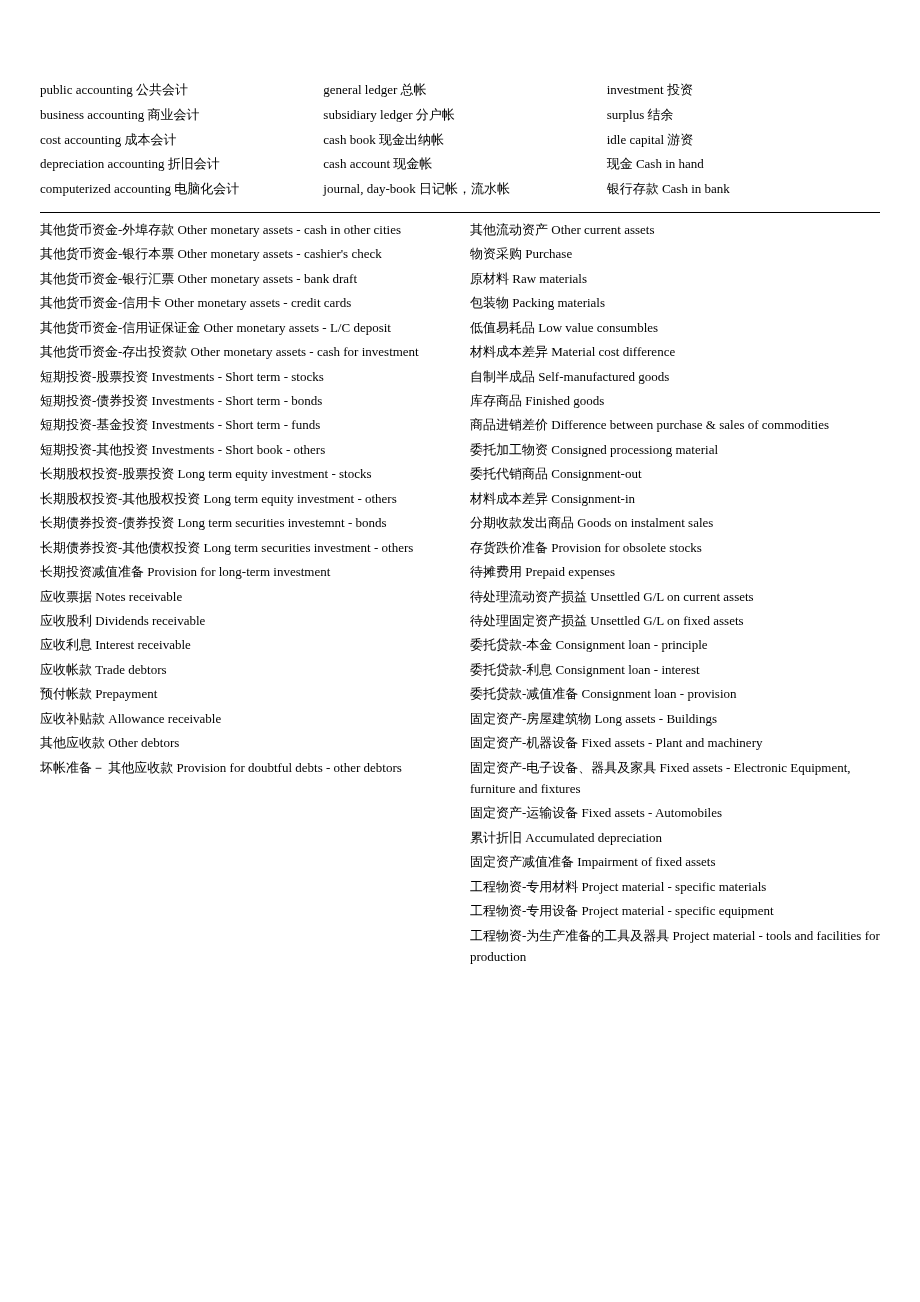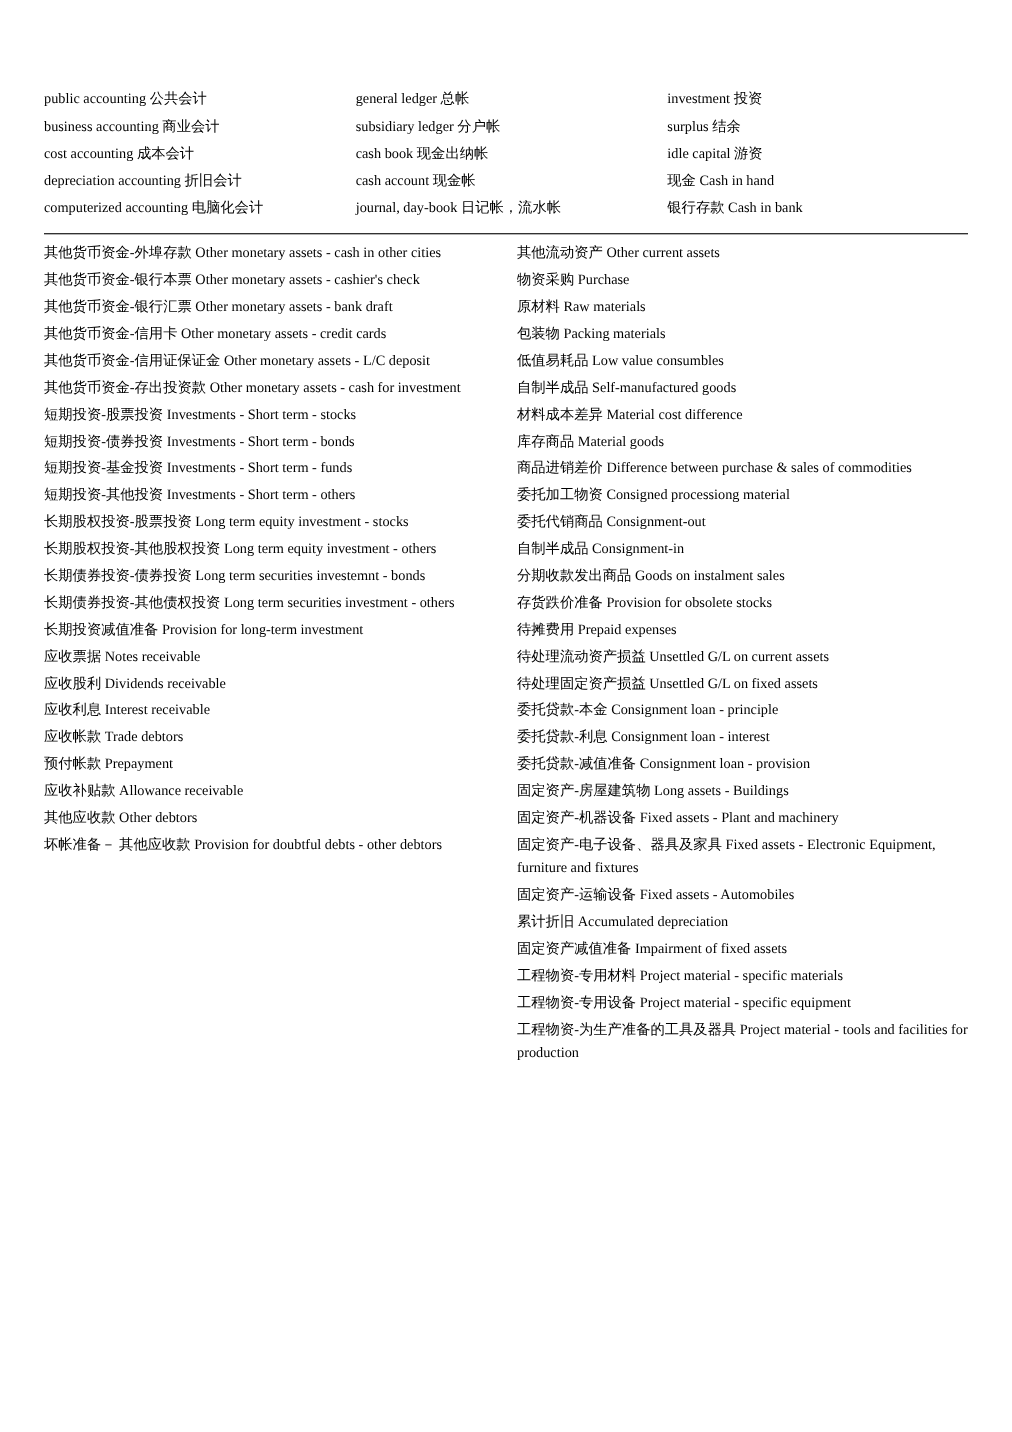--- a/index.html
+++ b/index.html
@@ -93,48 +93,48 @@
   <div class="left-col" id="left-col">
       <div class="entry">其他货币资金-外埠存款  Other monetary assets - cash in other cities</div>
       <div class="entry">其他货币资金-银行本票  Other monetary assets - cashier's check</div>
       <div class="entry">其他货币资金-银行汇票  Other monetary assets - bank draft</div>
       <div class="entry">其他货币资金-信用卡  Other monetary assets - credit cards</div>
       <div class="entry">其他货币资金-信用证保证金  Other monetary assets - L/C deposit</div>
       <div class="entry">其他货币资金-存出投资款  Other monetary assets - cash for investment</div>
       <div class="entry">短期投资-股票投资  Investments - Short term - stocks</div>
       <div class="entry">短期投资-债券投资  Investments - Short term - bonds</div>
       <div class="entry">短期投资-基金投资  Investments - Short term - funds</div>
-      <div class="entry">短期投资-其他投资  Investments - Short term - others</div>
+      <div class="entry">短期投资-其他投资  Investments - Short book - others</div>
       <div class="entry">长期股权投资-股票投资  Long term equity investment - stocks</div>
       <div class="entry">长期股权投资-其他股权投资  Long term equity investment - others</div>
       <div class="entry">长期债券投资-债券投资  Long term securities investemnt - bonds</div>
       <div class="entry">长期债券投资-其他债权投资  Long term securities investment - others</div>
       <div class="entry">长期投资减值准备  Provision for long-term investment</div>
       <div class="entry">应收票据  Notes receivable</div>
       <div class="entry">应收股利  Dividends receivable</div>
       <div class="entry">应收利息  Interest receivable</div>
       <div class="entry">应收帐款  Trade debtors</div>
       <div class="entry">预付帐款  Prepayment</div>
       <div class="entry">应收补贴款  Allowance receivable</div>
       <div class="entry">其他应收款  Other debtors</div>
       <div class="entry">坏帐准备－ 其他应收款  Provision for doubtful debts - other debtors</div>
     </div>
   <div class="right-col" id="right-col">
       <div class="entry">其他流动资产  Other current assets</div>
       <div class="entry">物资采购  Purchase</div>
       <div class="entry">原材料  Raw materials</div>
       <div class="entry">包装物  Packing materials</div>
       <div class="entry">低值易耗品  Low value consumbles</div>
+      <div class="entry">材料成本差异  Material cost difference</div>
       <div class="entry">自制半成品  Self-manufactured goods</div>
-      <div class="entry">材料成本差异  Material cost difference</div>
-      <div class="entry">库存商品  Material goods</div>
+      <div class="entry">库存商品  Finished goods</div>
       <div class="entry">商品进销差价  Difference between purchase &amp; sales of commodities</div>
       <div class="entry">委托加工物资  Consigned processiong material</div>
       <div class="entry">委托代销商品  Consignment-out</div>
-      <div class="entry">自制半成品  Consignment-in</div>
+      <div class="entry">材料成本差异  Consignment-in</div>
       <div class="entry">分期收款发出商品  Goods on instalment sales</div>
       <div class="entry">存货跌价准备  Provision for obsolete stocks</div>
       <div class="entry">待摊费用  Prepaid expenses</div>
       <div class="entry">待处理流动资产损益  Unsettled G/L on current assets</div>
       <div class="entry">待处理固定资产损益  Unsettled G/L on fixed assets</div>
       <div class="entry">委托贷款-本金  Consignment loan - principle</div>
       <div class="entry">委托贷款-利息  Consignment loan - interest</div>
       <div class="entry">委托贷款-减值准备  Consignment loan - provision</div>
       <div class="entry">固定资产-房屋建筑物  Long assets - Buildings</div>
       <div class="entry">固定资产-机器设备  Fixed assets - Plant and machinery</div>

